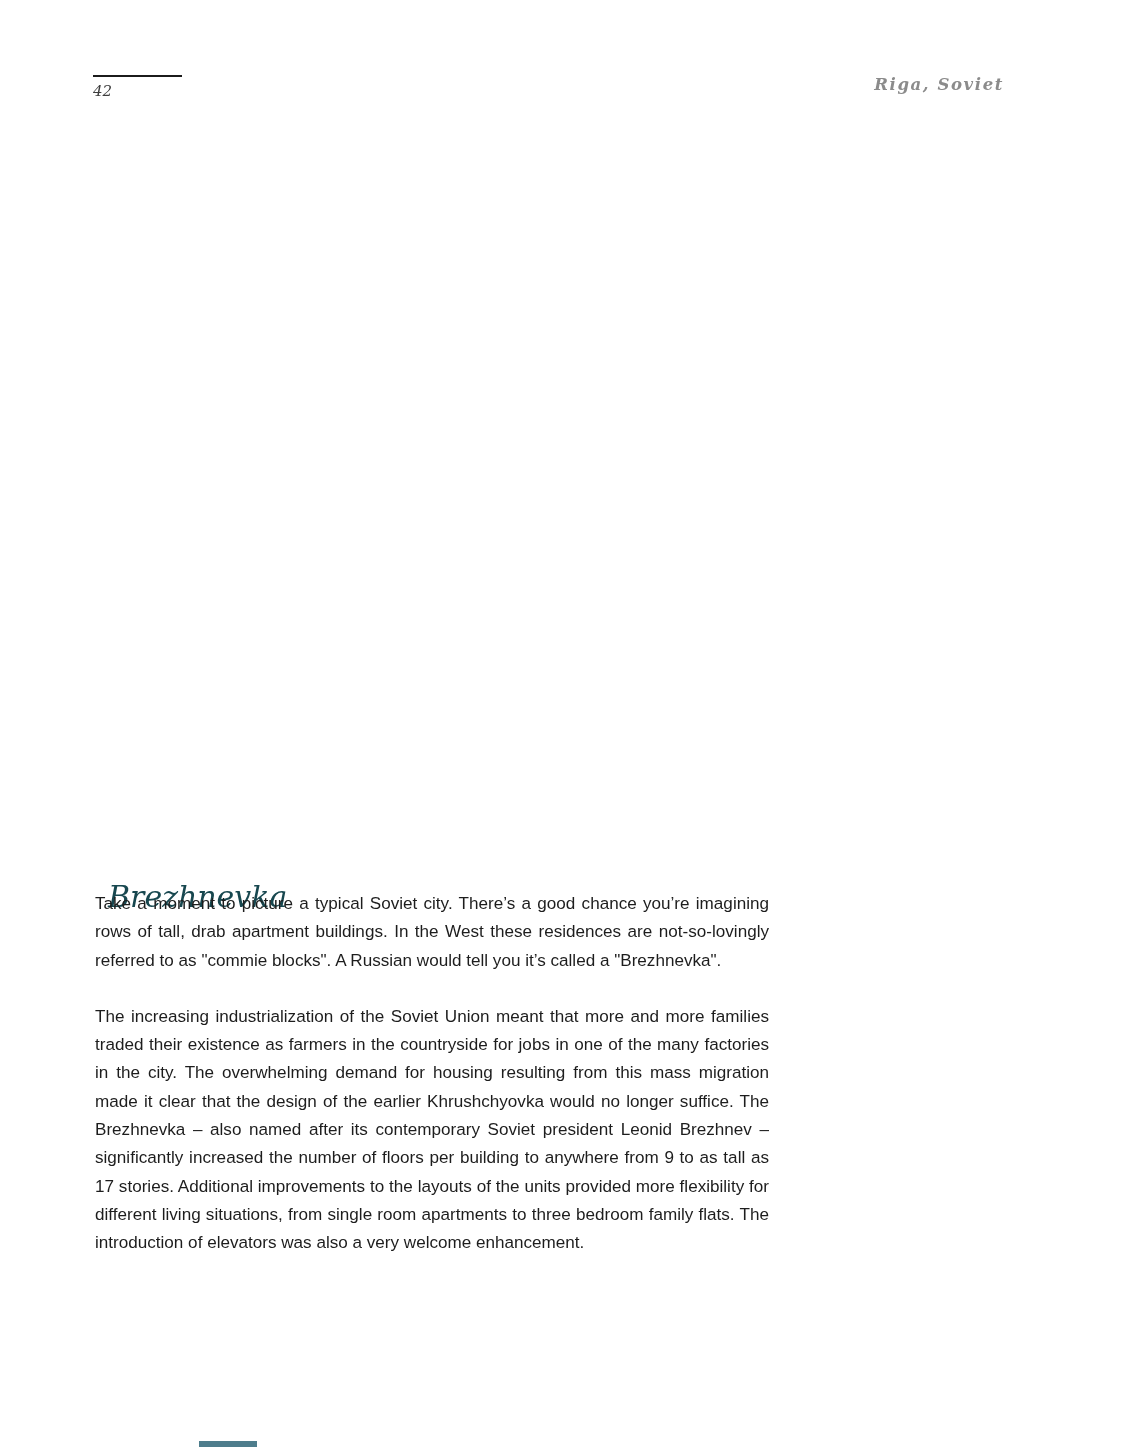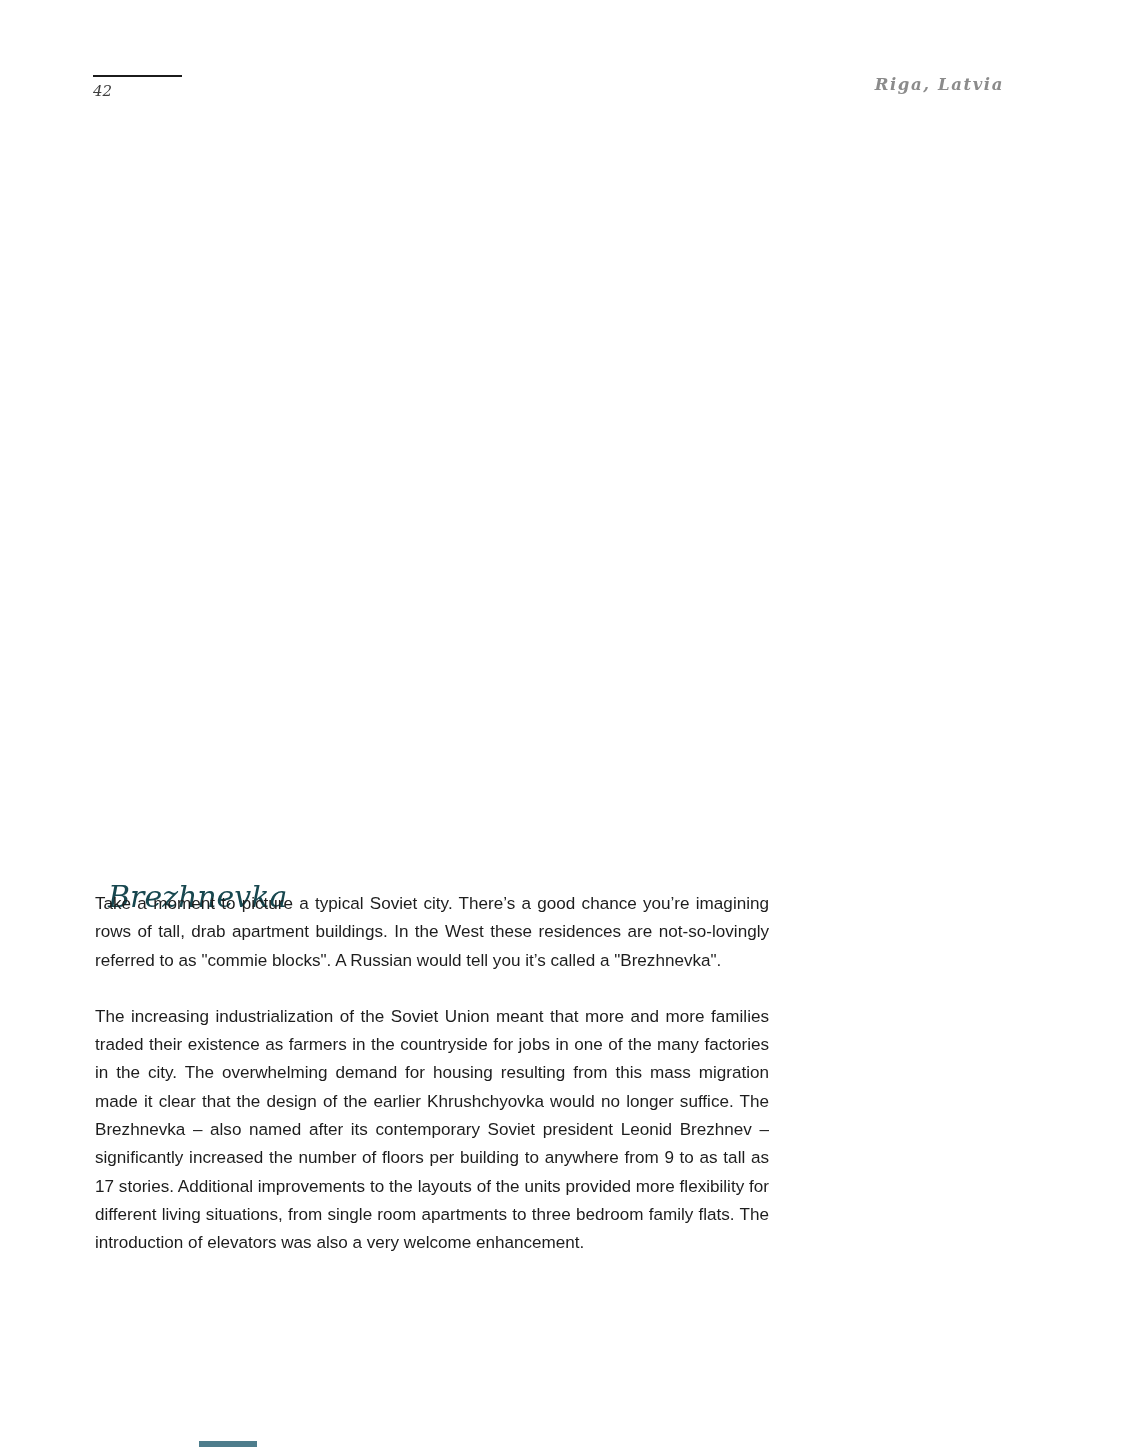--- a/index.html
+++ b/index.html
@@ -82,21 +82,21 @@
 </style>
 </head>
 <body>
 
 <div class="page">
 
   <div class="header-rule"></div>
 
   <div class="page-number">42</div>
 
-  <div class="running-head">Riga, Latvia</div>
+  <div class="running-head">Riga, Soviet</div>
 
   <h1 class="section-title">Brezhnevka</h1>
 
   <div class="body-copy">
     <p>Take a moment to picture a typical Soviet city. There’s a good chance you’re imagining rows of tall, drab apartment buildings. In the West these residences are not-so-lovingly referred to as "commie blocks". A Russian would tell you it’s called a "Brezhnevka".</p>
     <p>The increasing industrialization of the Soviet Union meant that more and more families traded their existence as farmers in the countryside for jobs in one of the many factories in the city. The overwhelming demand for housing resulting from this mass migration made it clear that the design of the earlier Khrushchyovka would no longer suffice. The Brezhnevka  – also named after its contemporary Soviet president Leonid Brezhnev – significantly increased the number of floors per building to anywhere from 9 to as tall as 17 stories. Additional improvements to the layouts of the units provided more flexibility for different living situations, from single room apartments to three bedroom family flats. The introduction of elevators was also a very welcome enhancement.</p>
   </div>
 
   <div class="bottom-decor"></div>
 

